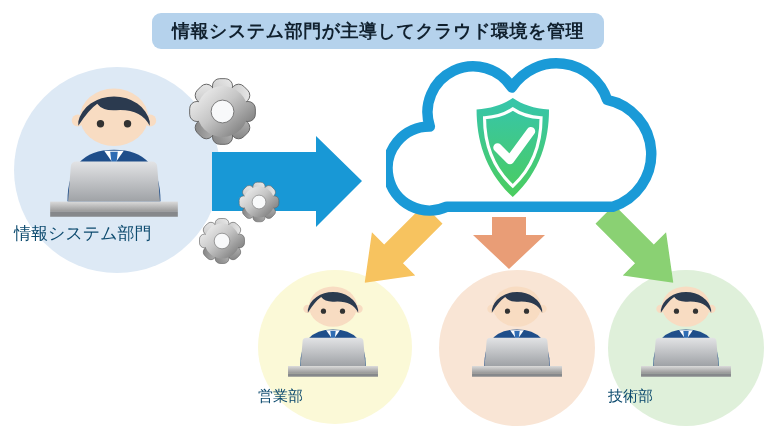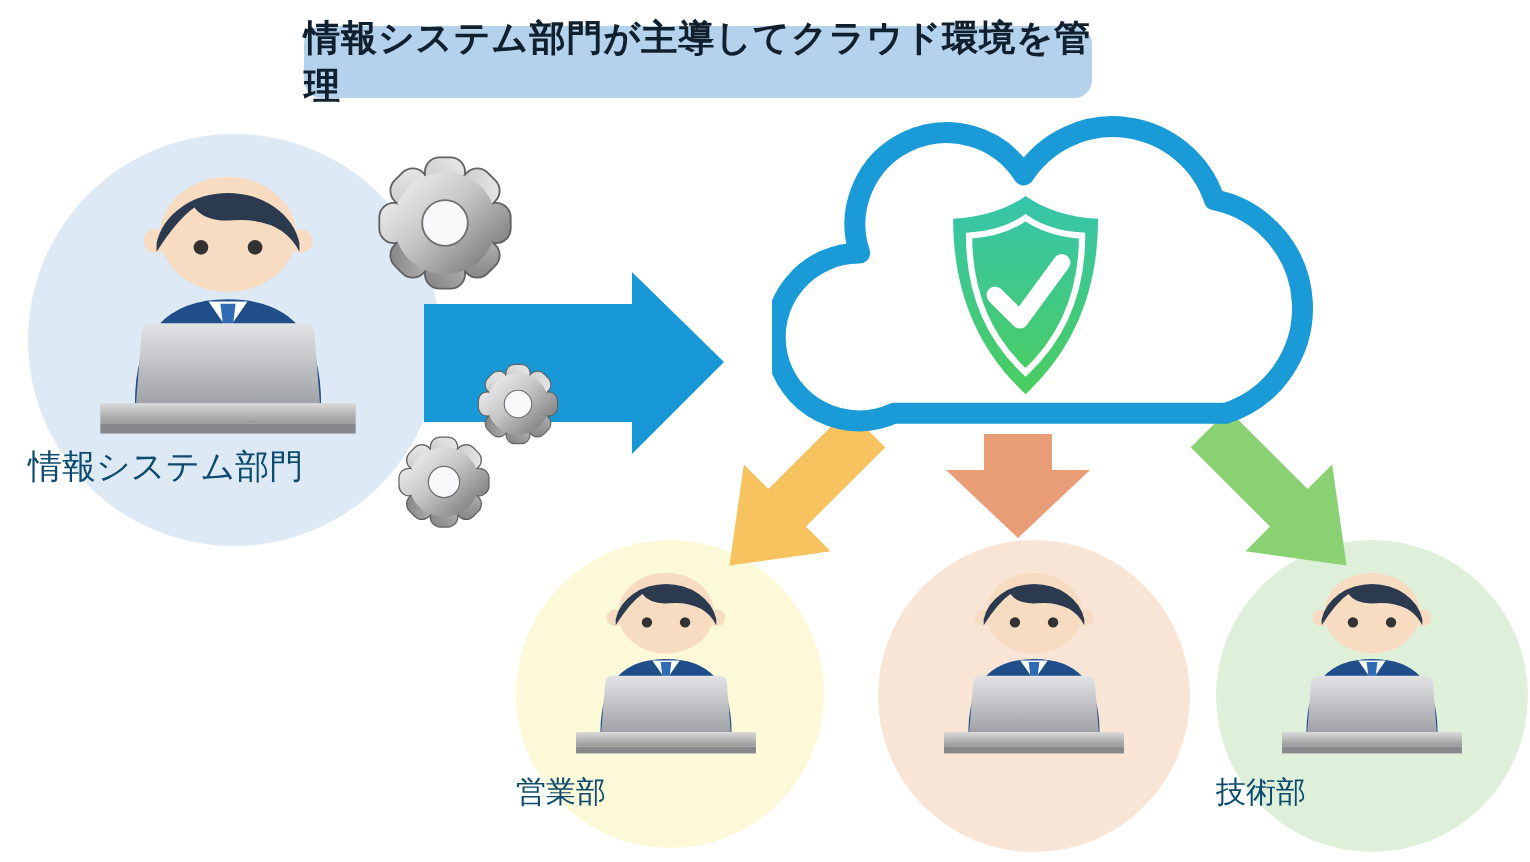--- a/index.html
+++ b/index.html
@@ -1,21 +1,21 @@
 <!DOCTYPE html>
 <html><head>
 <meta charset="utf-8">
 <style>
   html,body{margin:0;padding:0;background:#fff;}
   .stage{
     position:relative;width:765px;height:431px;background:#ffffff;overflow:hidden;
     font-family:"Liberation Sans","DejaVu Sans",sans-serif;
   }
   .banner{
-    position:absolute;left:152px;top:13px;width:394px;height:36px;
+    position:absolute;left:152px;top:13px;width:452px;height:36px;
     background:#b5d2ec;border-radius:9px;display:flex;align-items:center;justify-content:center;
   }
   .banner span{font-size:18px;font-weight:bold;color:#10202e;letter-spacing:.5px;}
   .circle{position:absolute;border-radius:50%;}
   .c-source{left:14px;top:67px;width:206px;height:206px;background:#dde9f5;}
   .c-sales {left:258px;top:270px;width:154px;height:154px;background:#fbf9d7;}
   .c-dev   {left:439px;top:270px;width:156px;height:156px;background:#f9e5d5;}
   .c-tech  {left:608px;top:270px;width:156px;height:156px;background:#dff0da;}
   .lbl{position:absolute;text-align:left;font-weight:normal;color:#0c4a6e;}
   .lbl-source{left:14px;top:222px;width:206px;font-size:17px;}

